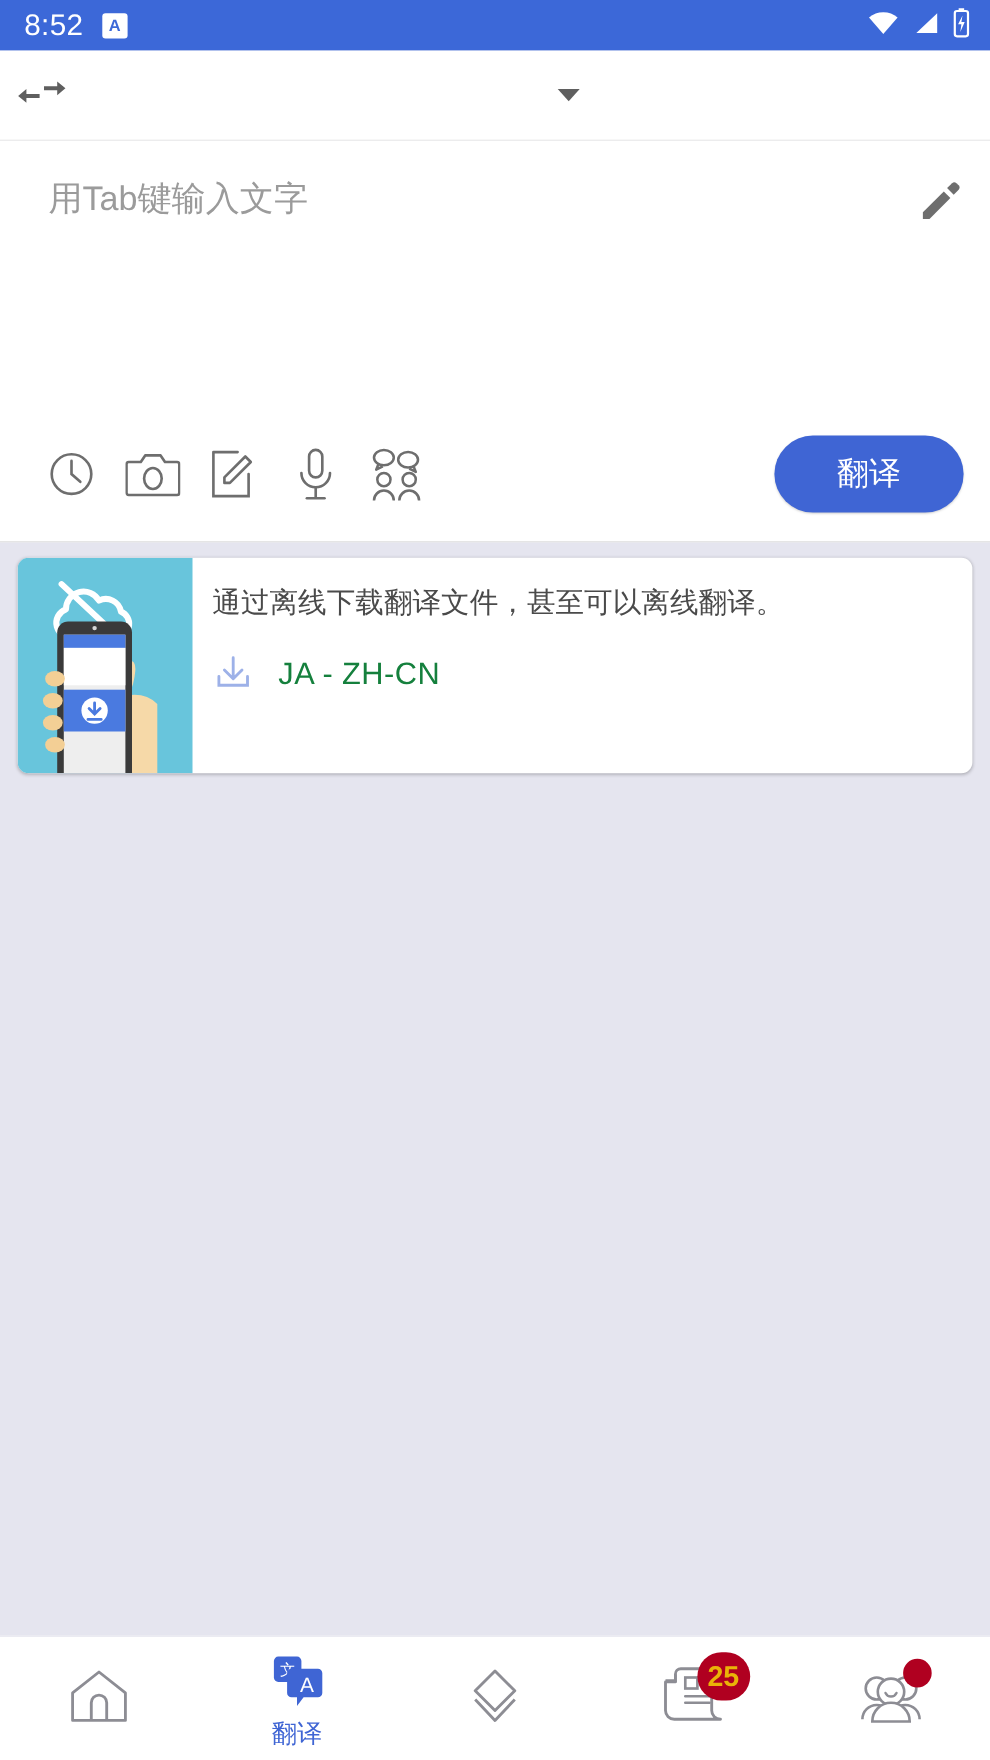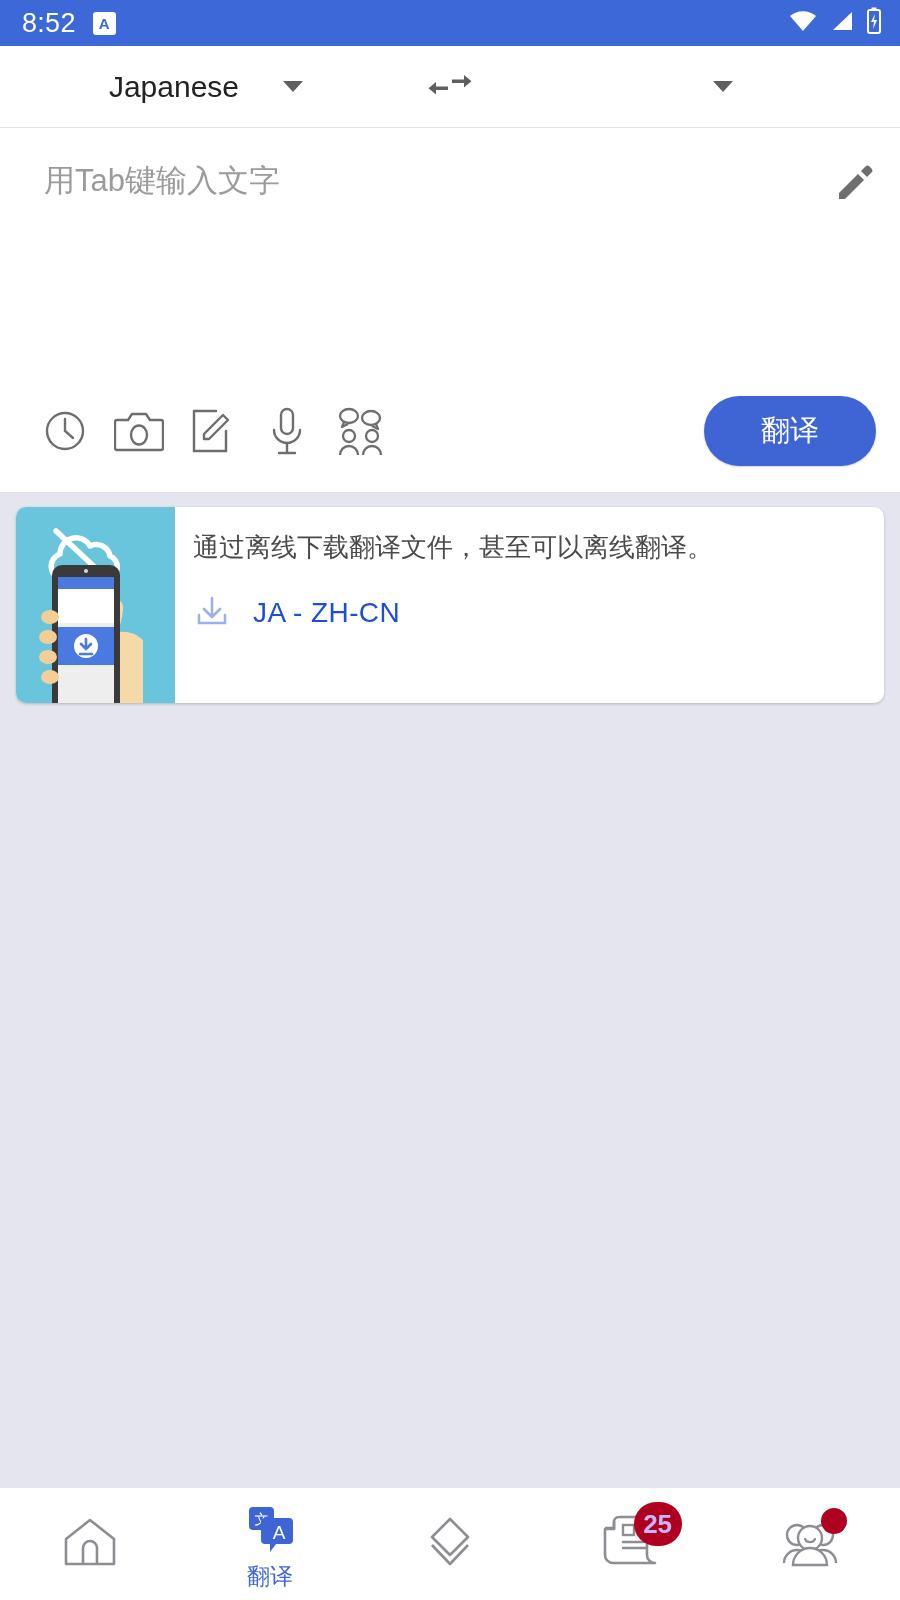--- a/index.html
+++ b/index.html
@@ -112,21 +112,21 @@
   .promo-illus {
     width: 159px; flex: none; background: #68c5dc;
     position: relative; overflow: hidden;
   }
   .promo-body { flex: 1 1 auto; padding: 24px 20px 0 18px; }
   .promo-text { font-size: 26px; color: #4a4a4a; line-height: 1.25; }
   .promo-dl {
     display: flex; align-items: center; gap: 22px;
     margin-top: 28px;
   }
-  .promo-dl-label { font-size: 28px; color: #1d4ed8; letter-spacing: .4px; }
+  .promo-dl-label { font-size: 28px; color: #15803d; letter-spacing: .4px; }
 
   
   .filler { flex: 1 1 auto; background: #e5e5ef; }
 
   
   .bottomnav {
     height: 113px; background: #fff;
     display: flex; align-items: center;
     flex: 0 0 113px;
     border-top: 1px solid #e7e7ef;
@@ -134,21 +134,21 @@
   .nav-item {
     flex: 1 1 0; height: 100%;
     display: flex; flex-direction: column;
     align-items: center; justify-content: center;
     position: relative; gap: 2px;
   }
   .nav-label { font-size: 23px; color: #3f65d4; line-height: 1; }
   .badge-num {
     position: absolute;
     top: 14px; left: 52%;
-    background: #b00020; color: #c4b5fd;
+    background: #b00020; color: #eab308;
     min-width: 48px; height: 44px; border-radius: 24px;
     font-size: 26px; font-weight: 600;
     display: flex; align-items: center; justify-content: center;
     padding: 0 8px;
   }
   .badge-dot {
     position: absolute;
     top: 20px; left: 56%;
     width: 26px; height: 26px; border-radius: 50%;
     background: #b00020;
@@ -179,24 +179,20 @@
         <svg width="16" height="28" viewBox="0 0 16 28">
           <rect x="2" y="3" width="12" height="23" rx="2" fill="none" stroke="#fff" stroke-width="2"></rect>
           <rect x="5.5" y="0.5" width="5" height="3" fill="#fff"></rect>
           <path d="M9 7 L5 15 L8 15 L7 22 L11 13 L8 13 Z" fill="#fff"></path>
         </svg>
       </span>
     </span>
   </div>
 
   <div class="langbar">
-    <div class="lang-btn left">
-      <span class="lang-label">Japanese</span>
-      <span class="caret"></span>
-    </div>
     <div class="swap-btn">
       <span>
         <svg width="44" height="34" viewBox="0 0 44 34">
           <path d="M8 22 L20 22 L20 18.5 L8 18.5 L8 14 L0.5 20.2 L8 26.5 Z" fill="#5f5f5f"></path>
           <path d="M36 11.5 L24 11.5 L24 15 L36 15 L36 19.5 L43.5 13.3 L36 7 Z" fill="#5f5f5f"></path>
         </svg>
       </span>
     </div>
     <div class="lang-btn right">
       <span class="caret"></span>

